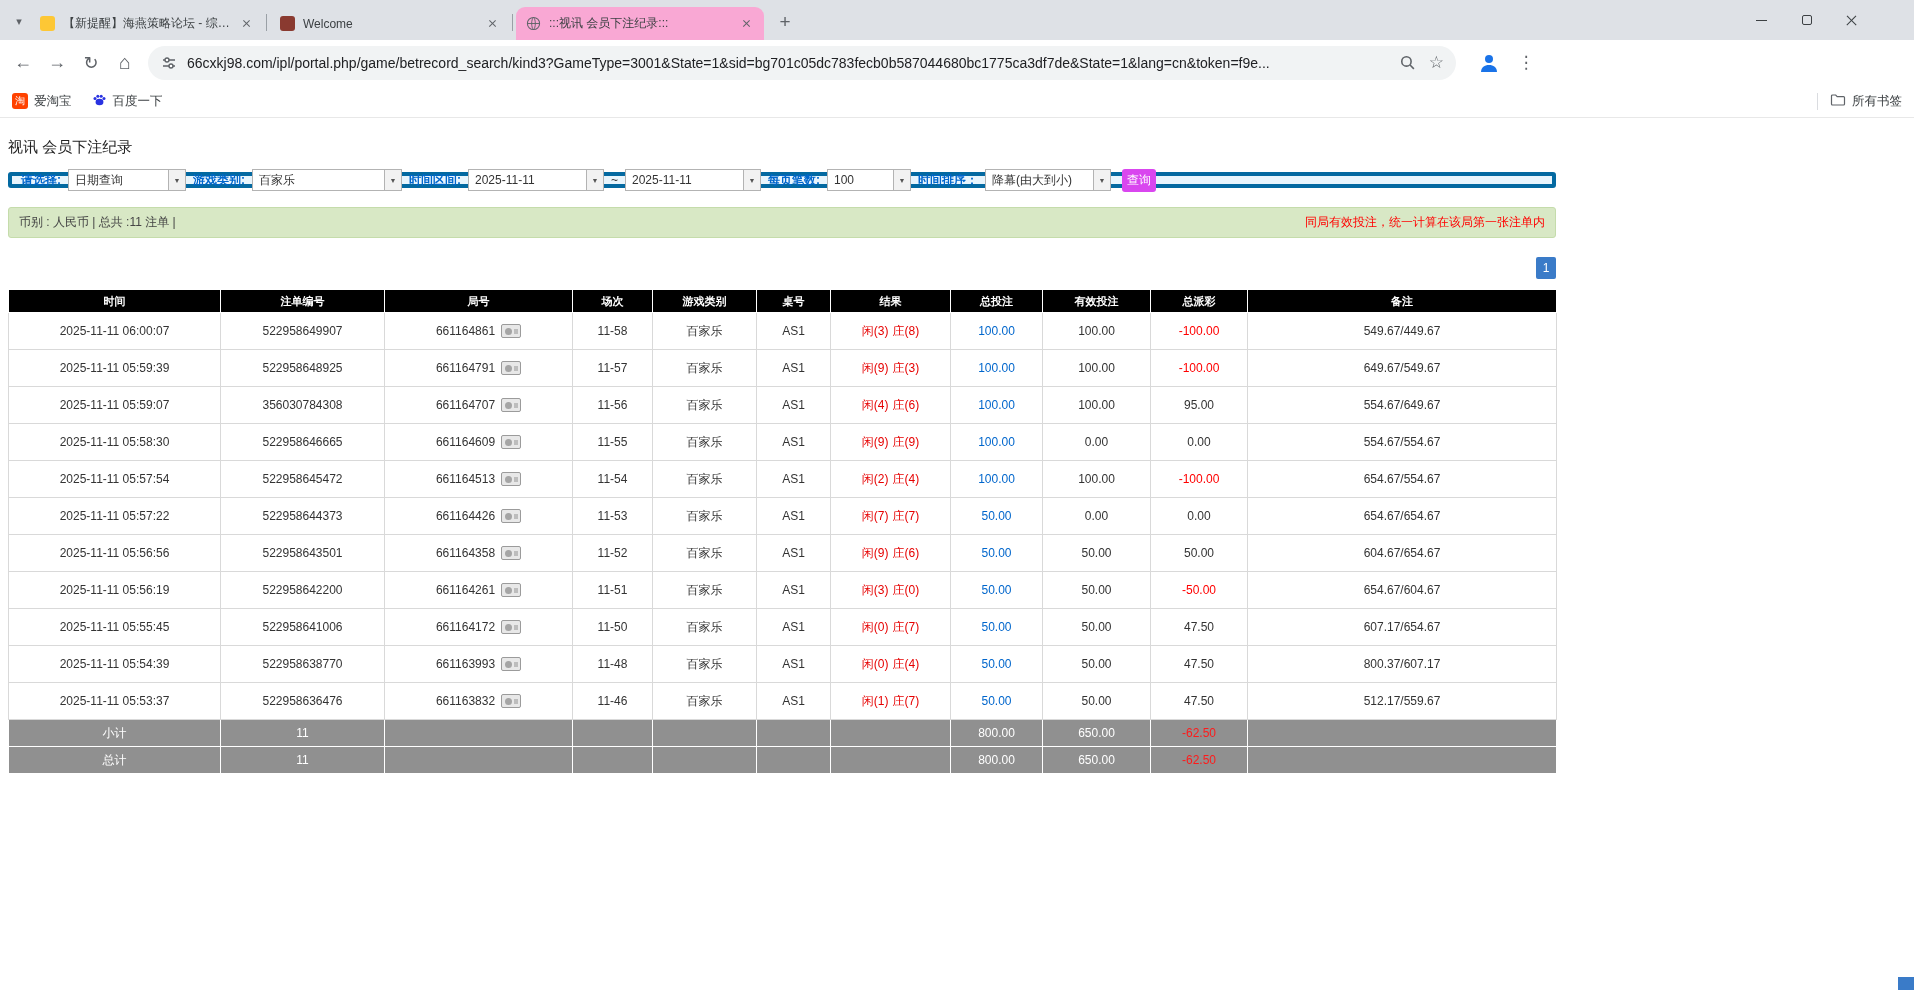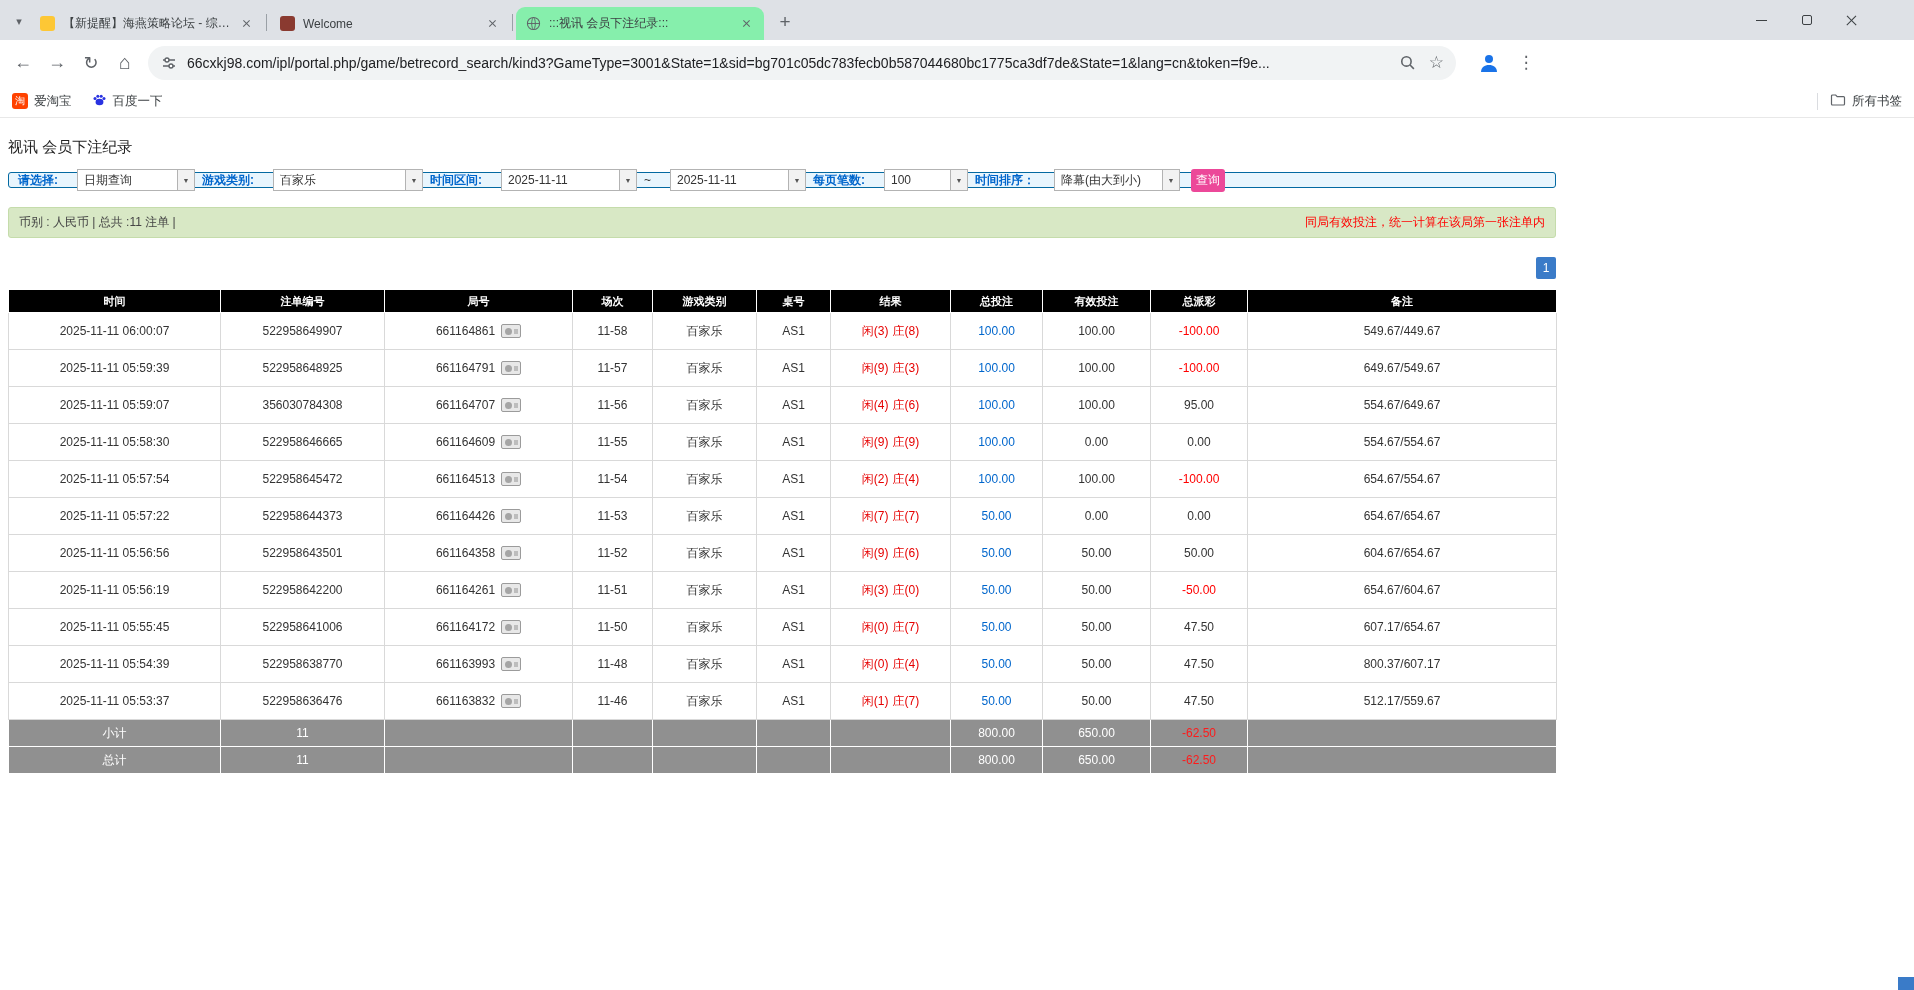--- a/index.html
+++ b/index.html
@@ -5,21 +5,21 @@
   * { margin:0; padding:0; box-sizing:border-box; }
   html,body { width:1914px; height:990px; overflow:hidden; background:#fff;
     font-family:"Liberation Sans","DejaVu Sans",sans-serif; }
 
   
   .tabstrip { position:relative; height:40px; background:#dee1e6; }
   .tab-search { position:absolute; left:8px; top:10px; width:22px; height:22px; border-radius:50%;
     display:flex; align-items:center; justify-content:center; color:#5f6368; font-size:11px; }
   .tab-search::before { content:"▾"; }
   .tab { position:absolute; top:7px; height:33px; display:flex; align-items:center; padding:0 9px; }
-  .tab.active { background:#86efac; border-radius:9px 9px 0 0; }
+  .tab.active { background:#f9a8d4; border-radius:9px 9px 0 0; }
   .tab .favicon { width:16px; height:16px; margin-right:8px; flex:0 0 16px; display:flex; align-items:center; justify-content:center; }
   .fav-yellow { width:15px; height:15px; background:#fdc735; border-radius:3px; }
   .fav-dark { width:15px; height:15px; background:#8a3a30; border-radius:3px; }
   .tab .title { flex:1; font-size:12px; color:#3c4043; white-space:nowrap; overflow:hidden; text-overflow:ellipsis; }
   .tab-close { width:17px; height:17px; margin-left:6px; border-radius:50%; position:relative; flex:0 0 17px; }
   .tab-close::before,.tab-close::after { content:""; position:absolute; left:4px; top:8px; width:9px; height:1.2px; background:#5f6368; }
   .tab-close::before { transform:rotate(45deg); } .tab-close::after { transform:rotate(-45deg); }
   .tab-sep { position:absolute; top:14px; width:1px; height:17px; background:#9aa0a6; }
   .new-tab { position:absolute; left:772px; top:9px; width:26px; height:26px; display:flex; align-items:center;
     justify-content:center; color:#5f6368; font-size:19px; }
@@ -55,31 +55,31 @@
   .bm-item { display:flex; align-items:center; gap:6px; margin-right:20px; font-size:12.5px; color:#3c4043; }
   .bm-ico-taobao { width:16px; height:16px; background:#ff4200; border-radius:3px; color:#fff; font-size:10px;
     display:flex; align-items:center; justify-content:center; }
   .bm-right { margin-left:auto; display:flex; align-items:center; gap:8px; }
   .bm-divider { width:1px; height:17px; background:#dadce0; margin-right:4px; }
 
   
   .page { position:relative; width:1564px; padding:0 8px; }
   .page-title { margin-top:20px; font-size:15px; font-weight:400; color:#222; }
 
-  .filter-bar { margin-top:15px; height:16px; background:#e8f5fd; border:1px solid #0369a1; border-radius:3px;
+  .filter-bar { margin-top:15px; height:16px; background:#e8f5fd; border:4px solid #0369a1; border-radius:3px;
     display:flex; align-items:center; padding:0 9px; gap:7px; font-size:12px; }
   .f-label { color:#06c; font-weight:bold; white-space:nowrap; }
-  .combo { display:flex; align-items:stretch; height:22px;margin-left:12px; }
+  .combo { display:flex; align-items:stretch; height:22px; }
   .combo .cval { background:#fff; border:1px solid #b3b3b3; border-right:none; padding:0 6px; font-size:12px;
     color:#333; display:flex; align-items:center; white-space:nowrap; }
   .combo .combo-arrow { width:18px; background:#f2f2f2; border:1px solid #b3b3b3; display:flex;
     align-items:center; justify-content:center; }
   .combo .combo-arrow::after { content:"▼"; font-size:7px; color:#555; }
   .tilde { color:#333; }
-  .search-btn { width:34px; height:23px; background:#ec4899; color:#fff; border:none; border-radius:3px;
+  .search-btn { width:34px; height:23px; background:#d946ef; color:#fff; border:none; border-radius:3px;
     font-size:12px; display:flex; align-items:center; justify-content:center; margin-left:4px; }
 
   .summary-bar { margin-top:19px; height:31px; background:#d8e8c5; border:1px solid #c5dcab; border-radius:3px;
     display:flex; align-items:center; justify-content:space-between; padding:0 10px; font-size:12px; }
   .summary-left { color:#444; }
   .summary-right { color:#f00; }
 
   .pagination-row { margin-top:19px; display:flex; justify-content:flex-end; }
   .page-btn { min-width:20px; height:22px; background:#3a7bc8; color:#fff; font-size:12px; border-radius:2px;
     display:flex; align-items:center; justify-content:center; padding:0 4px; }

